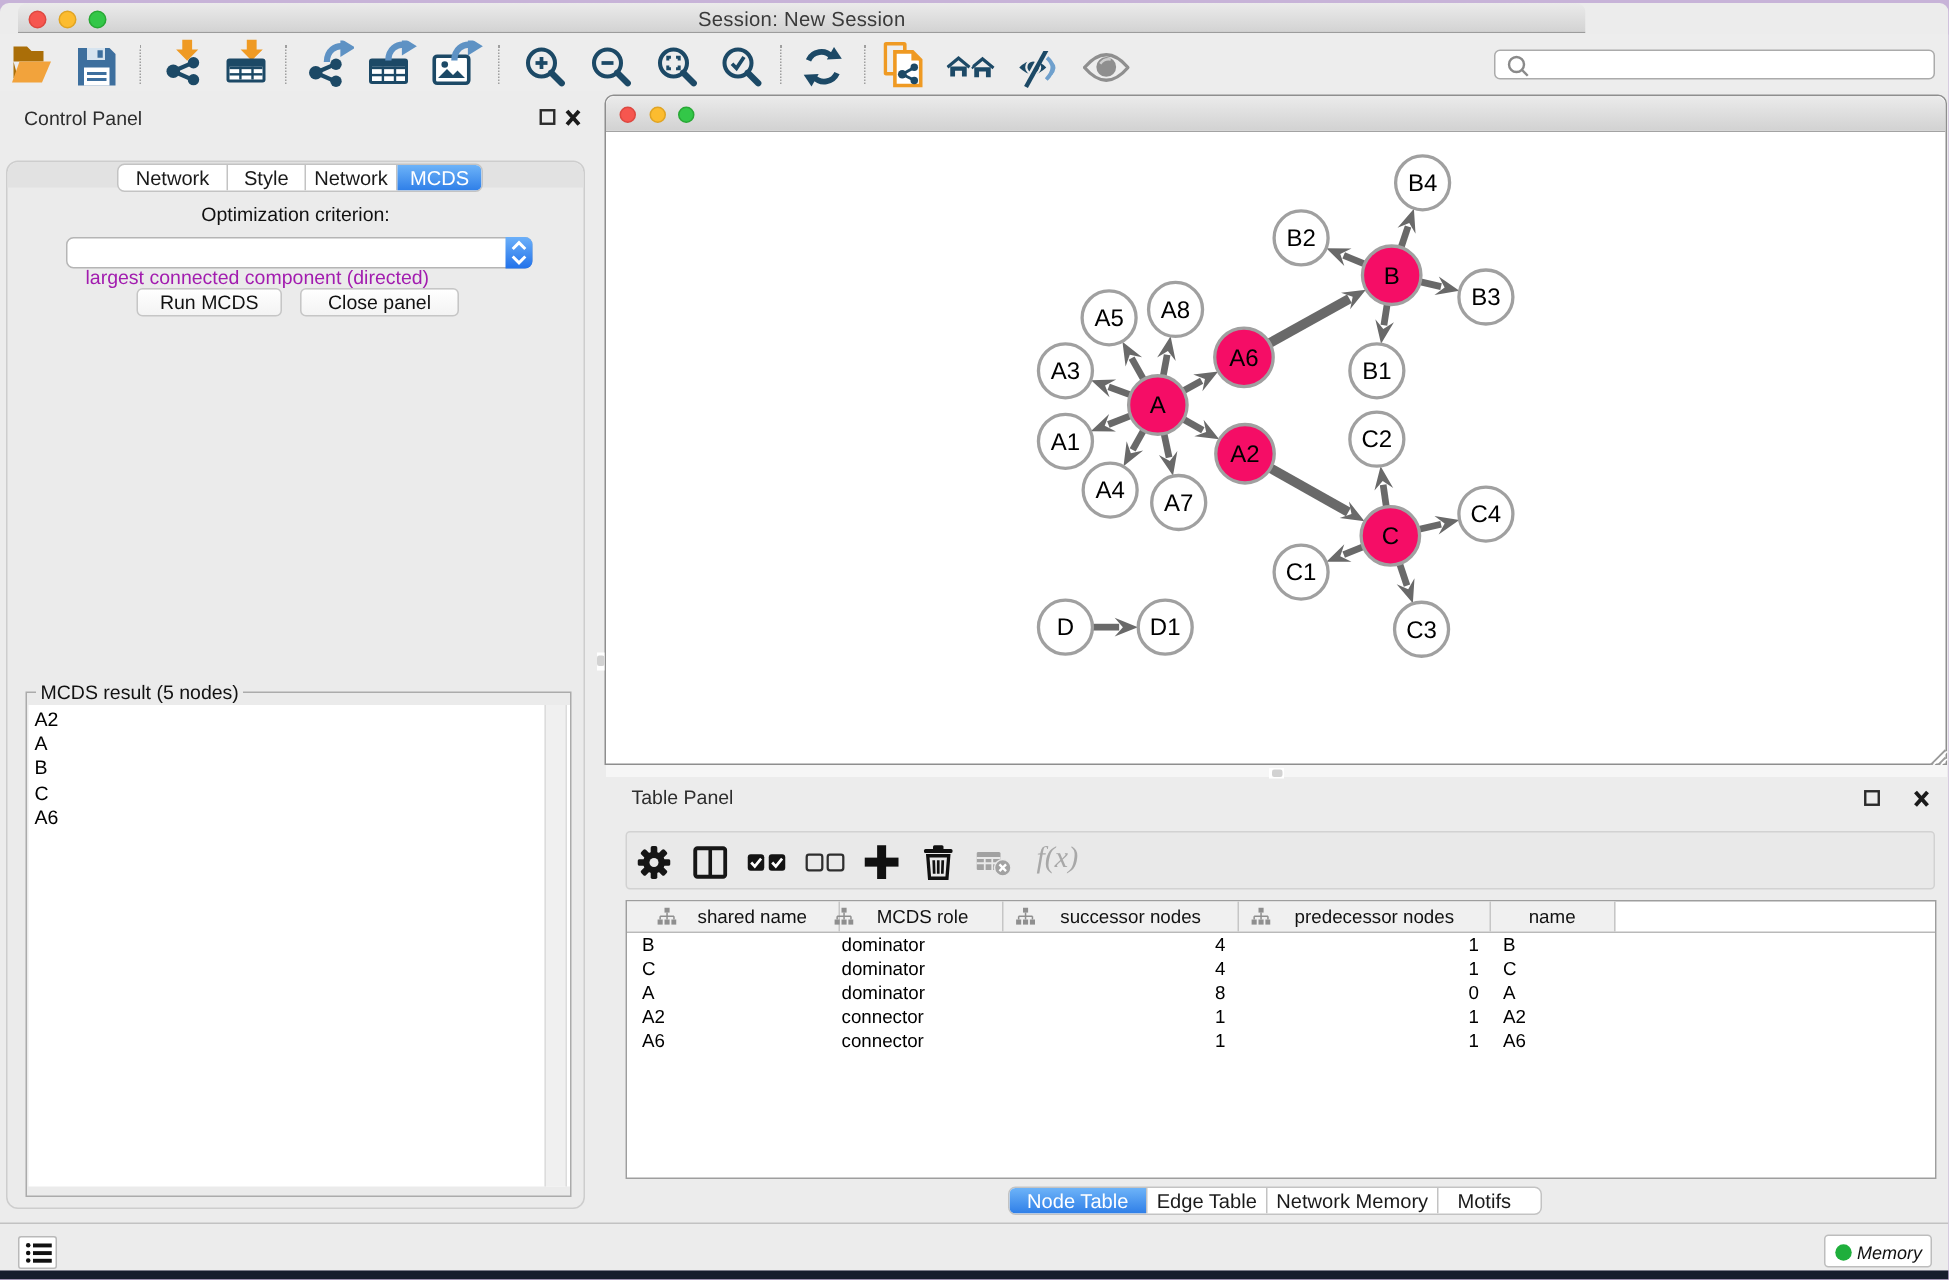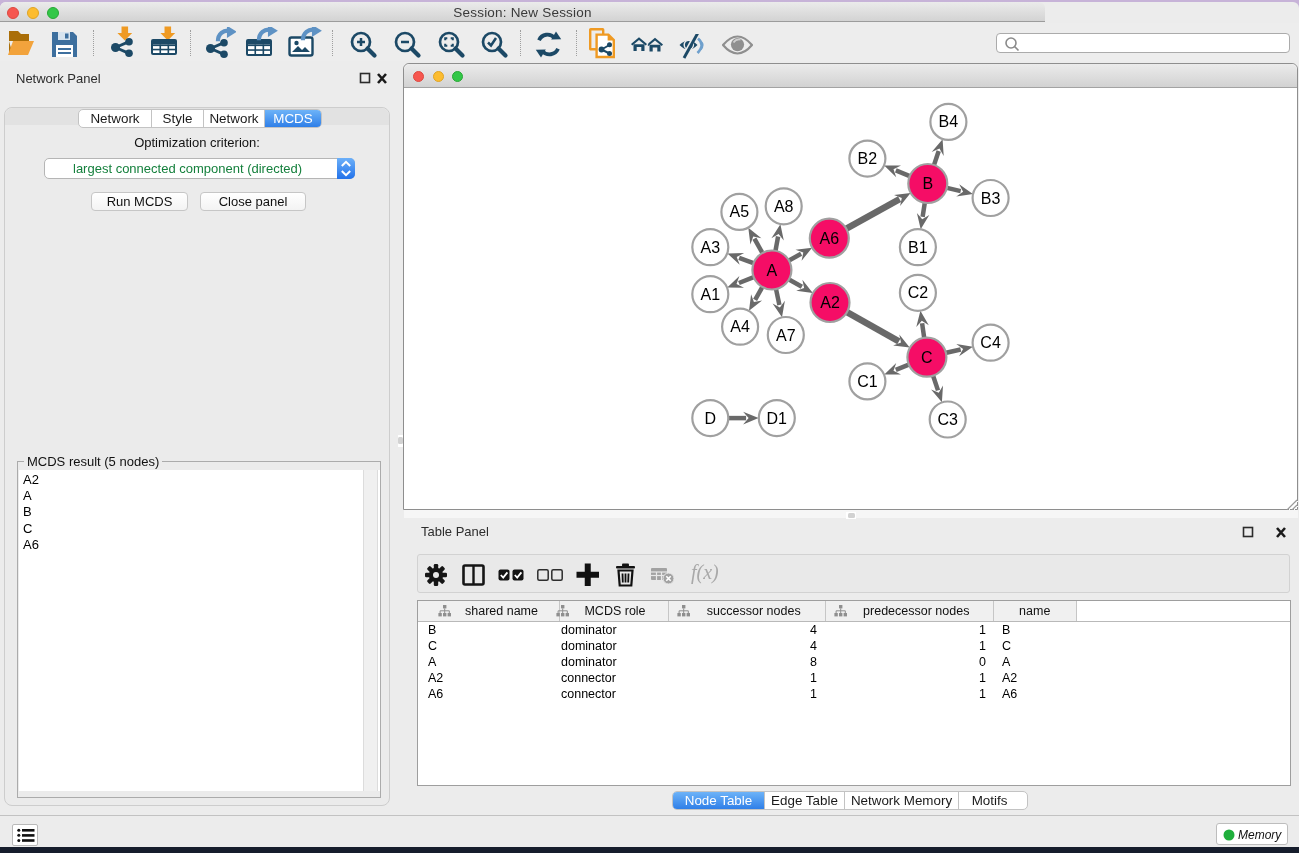--- a/index.html
+++ b/index.html
@@ -1,38 +1,38 @@
 <!DOCTYPE html>
 <html><head>
 <meta charset="utf-8">
 <style>
 * { margin:0; padding:0; box-sizing:border-box; }
 html,body { width:1299px; height:853px; overflow:hidden; }
 body { font-family:"Liberation Sans", sans-serif; background:#c7b3d8; position:relative; transform:translateZ(0); }
 .abs { position:absolute; }
 #appwin { position:absolute; left:0; top:2px; width:1299px; height:845px; background:#ececec; border-radius:6px 6px 0 0; }
-#titlebar { position:absolute; left:0; top:0; width:1045px; height:20px; background:linear-gradient(#ebebeb,#d3d3d3); border-bottom:1px solid #9c9c9c; border-radius:6px 6px 0 0; }
+#titlebar { position:absolute; left:12px; top:0; width:1045px; height:20px; background:linear-gradient(#ebebeb,#d3d3d3); border-bottom:1px solid #9c9c9c; border-radius:6px 6px 0 0; }
 .tl { position:absolute; top:7px; width:12px; height:12px; border-radius:50%; }
 #titlebar .t { position:absolute; width:100%; text-align:center; top:3px; font-size:13.5px; color:#3a3a3a; letter-spacing:0.2px; }
 #toolbar { position:absolute; left:0; top:21px; width:1299px; height:38px; background:#ededed; }
 .sep { position:absolute; top:7px; height:26px; width:0; border-left:1px dotted #9f9f9f; }
 .ticon { position:absolute; top:0; }
 #searchbox { position:absolute; left:996px; top:10px; width:294px; height:20px; background:#fff; border:1px solid #ababab; border-radius:4px; }
 #maincontent { position:absolute; left:0; top:59px; width:1299px; height:754px; background:#ececec; }
 
 #cp-title { position:absolute; left:16px; top:10px; font-size:13px; color:#2d2d2d; }
 #cp-box { position:absolute; left:4px; top:46px; width:386px; height:699px; background:#ebebeb; border:1px solid #cdcdcd; border-radius:8px; }
 #cp-box .band { position:absolute; left:0; top:0; right:0; height:17px; background:#e2e2e2; border-radius:8px 8px 0 0; }
 .seg { position:absolute; display:flex; height:19px; border:1px solid #c3c3c3; border-radius:5px; background:#fff; overflow:hidden; }
 .seg div { font-size:13.4px; color:#1a1a1a; text-align:center; line-height:18px; border-right:1px solid #c3c3c3; }
 .seg div:last-child { border-right:none; }
 .seg div.sel { background:linear-gradient(#6db3f8,#2f7fe8); color:#fff; }
 #optlabel { position:absolute; left:0; top:74px; width:394px; text-align:center; font-size:13px; color:#111; }
 #dropdown { position:absolute; left:44px; top:97px; width:311px; height:21px; background:#fff; border:1px solid #b5b5b5; border-radius:5px; }
-#dropdown .txt { position:absolute; left:12px; top:2px; font-size:13px; color:#15803d;margin-left:16px; }
+#dropdown .txt { position:absolute; left:12px; top:18px; font-size:13px; color:#a21caf; }
 #dropdown .step { position:absolute; right:-1px; top:-1px; width:18px; height:21px; background:linear-gradient(#6cb0f9,#2272ea); border-radius:0 5px 5px 0; }
 .btn { position:absolute; height:19px; background:linear-gradient(#ffffff,#f3f3f3); border:1px solid #c6c6c6; border-radius:4px; font-size:13px; color:#111; text-align:center; line-height:17px; }
 #fieldset { position:absolute; left:17px; top:400px; width:364px; height:337px; border:1px solid #ababab; }
 #fieldset .legend { position:absolute; left:6px; top:-8px; background:#ebebeb; font-size:13px; color:#111; padding:0 3px; }
 #mlist { position:absolute; left:1px; top:8px; width:361px; height:321px; background:#fff; font-size:13px; line-height:16.2px; padding:2px 0 0 4px; color:#000; }
 #mtrack { position:absolute; right:2px; top:0px; width:15px; height:321px; background:#f0f0f0; border-left:1px solid #dcdcdc; border-right:1px solid #dcdcdc; }
 
 #netwin { position:absolute; left:403px; top:2px; width:895px; height:447px; background:#fff; border:1px solid #8e8e8e; border-radius:6px 6px 0 0; }
 #net-tb { position:absolute; left:0; top:0; width:100%; height:24px; background:linear-gradient(#ebebeb,#d2d2d2); border-bottom:1px solid #a3a3a3; border-radius:6px 6px 0 0; }
 #net-tb .t { position:absolute; width:100%; text-align:center; top:4px; font-size:14px; color:#222; }
@@ -216,21 +216,21 @@
         <path d="M11.5,7.5 Q14,3.8 18.5,4.6" stroke="#cfcfcf" stroke-width="1.7" fill="none"></path>
       </svg>
     <div id="searchbox">
         <svg width="22" height="18" style="position:absolute;left:4px;top:1px" viewBox="0 0 22 18">
           <circle cx="10" cy="8" r="5" fill="none" stroke="#8a8a8a" stroke-width="1.6"></circle>
           <line x1="13.5" y1="11.5" x2="17.5" y2="15.5" stroke="#8a8a8a" stroke-width="1.6"></line>
         </svg>
       </div>
   </div>
   <div id="maincontent">
-    <div id="cp-title">Network Panel</div>
+    <div id="cp-title">Control Panel</div>
     <svg class="abs" style="left:359px;top:11px" width="30" height="13" viewBox="0 0 30 13">
         <rect x="1.5" y="1.5" width="9" height="9" fill="none" stroke="#2b2b2b" stroke-width="1.6"></rect>
         <path d="M19,2 L27,11 M27,2 L19,11" stroke="#1b1b1b" stroke-width="2.6"></path>
       </svg>
     <div id="cp-box">
         <div class="band"></div>
       </div>
     <div class="seg" style="left:78px; top:48px; width:244px;">
       <div style="width:73px;">Network</div>
       <div style="width:52px;">Style</div>

